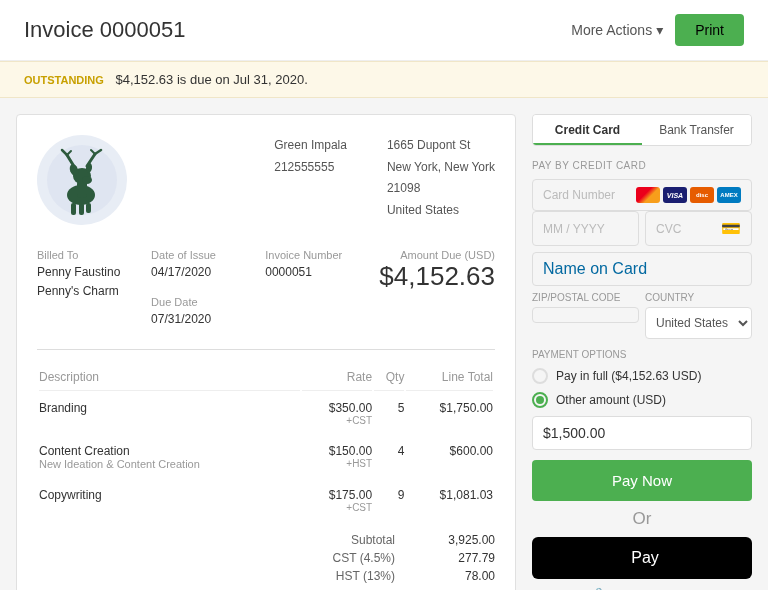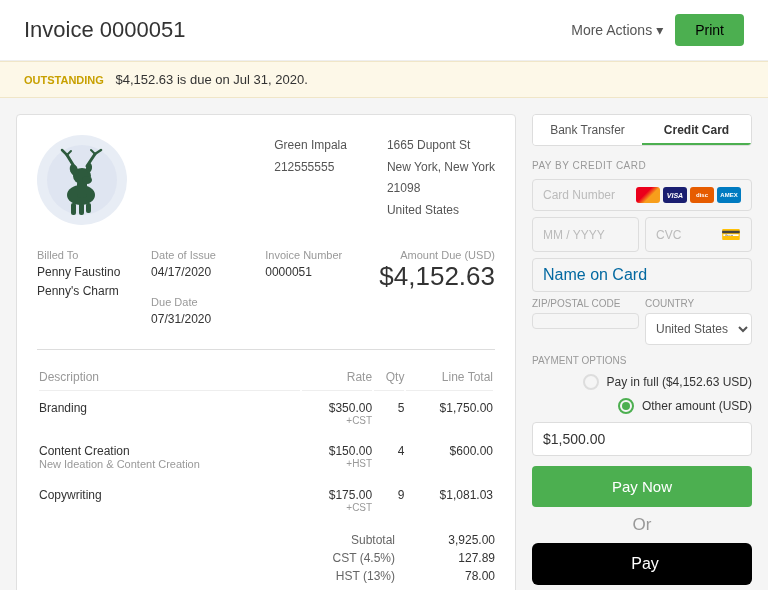--- a/index.html
+++ b/index.html
@@ -49,40 +49,40 @@
 
     
     .payment-panel { width: 220px; flex-shrink: 0; }
 
     .tab-switcher { display: flex; border: 1px solid #ddd; border-radius: 4px; overflow: hidden; margin-bottom: 14px; }
     .tab-btn { flex: 1; padding: 8px 0; border: none; background: #fff; font-size: 12px; cursor: pointer; color: #555; }
     .tab-btn.active { background: #fff; color: #333; font-weight: 600; box-shadow: inset 0 -2px 0 #4caf50; }
 
     .section-label { font-size: 10px; color: #999; letter-spacing: 0.5px; text-transform: uppercase; margin-bottom: 8px; }
 
-    .card-field { width: 100%; border: 1px solid #ddd; border-radius: 4px; padding: 7px 10px; font-size: 12px; color: #bbb; margin-bottom: 6px; display: flex; align-items: center; justify-content: space-between; }
+    .card-field { width: 100%; border: 1px solid #ddd; border-radius: 4px; padding: 7px 10px; font-size: 12px; color: #bbb; display: flex; align-items: center; justify-content: space-between; }
     .card-icons { display: flex; gap: 3px; align-items: center; }
     .card-icon { width: 24px; height: 16px; border-radius: 3px; display: flex; align-items: center; justify-content: center; font-size: 8px; font-weight: 700; }
     .mastercard-icon { background: linear-gradient(135deg, #eb001b 40%, #f79e1b 60%); }
     .visa-icon { background: #1a1f71; color: #fff; font-size: 8px; }
     .discover-icon { background: #e65c00; color: #fff; font-size: 7px; }
     .amex-icon { background: #007bc1; color: #fff; font-size: 7px; }
 
     .card-row { display: flex; gap: 6px; margin-bottom: 6px; }
     .card-row .card-field { flex: 1; margin-bottom: 0; }
 
     .zip-row { display: flex; gap: 6px; margin-bottom: 10px; margin-top: 6px; }
     .zip-label { font-size: 10px; color: #999; text-transform: uppercase; }
     .zip-col { flex: 1; }
     .country-col { flex: 1; }
     .select-field { width: 100%; border: 1px solid #ddd; border-radius: 4px; padding: 7px 6px; font-size: 12px; color: #555; background: #fff; }
 
     .payment-options-label { font-size: 10px; color: #999; text-transform: uppercase; margin-bottom: 8px; }
 
-    .radio-option { display: flex; align-items: center; gap: 8px; margin-bottom: 8px; font-size: 12px; cursor: pointer; justify-content: flex-end; }
+    .radio-option { display: flex; align-items: center; gap: 8px; margin-bottom: 8px; font-size: 12px; cursor: pointer; }
     .radio-circle { width: 16px; height: 16px; border-radius: 50%; border: 2px solid #ddd; display: flex; align-items: center; justify-content: center; flex-shrink: 0; }
     .radio-circle.selected { border-color: #4caf50; }
     .radio-dot { width: 8px; height: 8px; border-radius: 50%; background: #4caf50; }
 
     .amount-input { width: 100%; border: 1px solid #ddd; border-radius: 4px; padding: 8px 10px; font-size: 14px; color: #333; margin-bottom: 10px; }
 
     .pay-now-btn { width: 100%; background: #4caf50; color: #fff; border: none; border-radius: 4px; padding: 12px; font-size: 15px; font-weight: 500; cursor: pointer; margin-bottom: 8px; }
 
     .or-divider { text-align: center; color: #999; font-size: 17px; margin-bottom: 8px; }
 
@@ -234,36 +234,36 @@
         </tbody>
     </table>
 
     <div class="totals-section">
       <div class="totals-row">
         <span class="label">Subtotal</span>
         <span class="val">3,925.00</span>
       </div>
       <div class="totals-row">
         <span class="label">CST (4.5%)</span>
-        <span class="val">127.89</span>
+        <span class="val">277.79</span>
       </div>
       <div class="totals-row">
         <span class="label">HST (13%)</span>
         <span class="val">78.00</span>
       </div>
     </div>
 
   </div>
 
   <div class="payment-panel">
 
     
     <div class="tab-switcher">
+      <button class="tab-btn active">Credit Card</button>
       <button class="tab-btn">Bank Transfer</button>
-      <button class="tab-btn active">Credit Card</button>
     </div>
 
     
     <div class="section-label">PAY BY CREDIT CARD</div>
 
     
     <div class="card-field">
       <span style="color:#bbb; font-size:12px;">Card Number</span>
       <div class="card-icons">
         <div class="card-icon mastercard-icon"></div>

